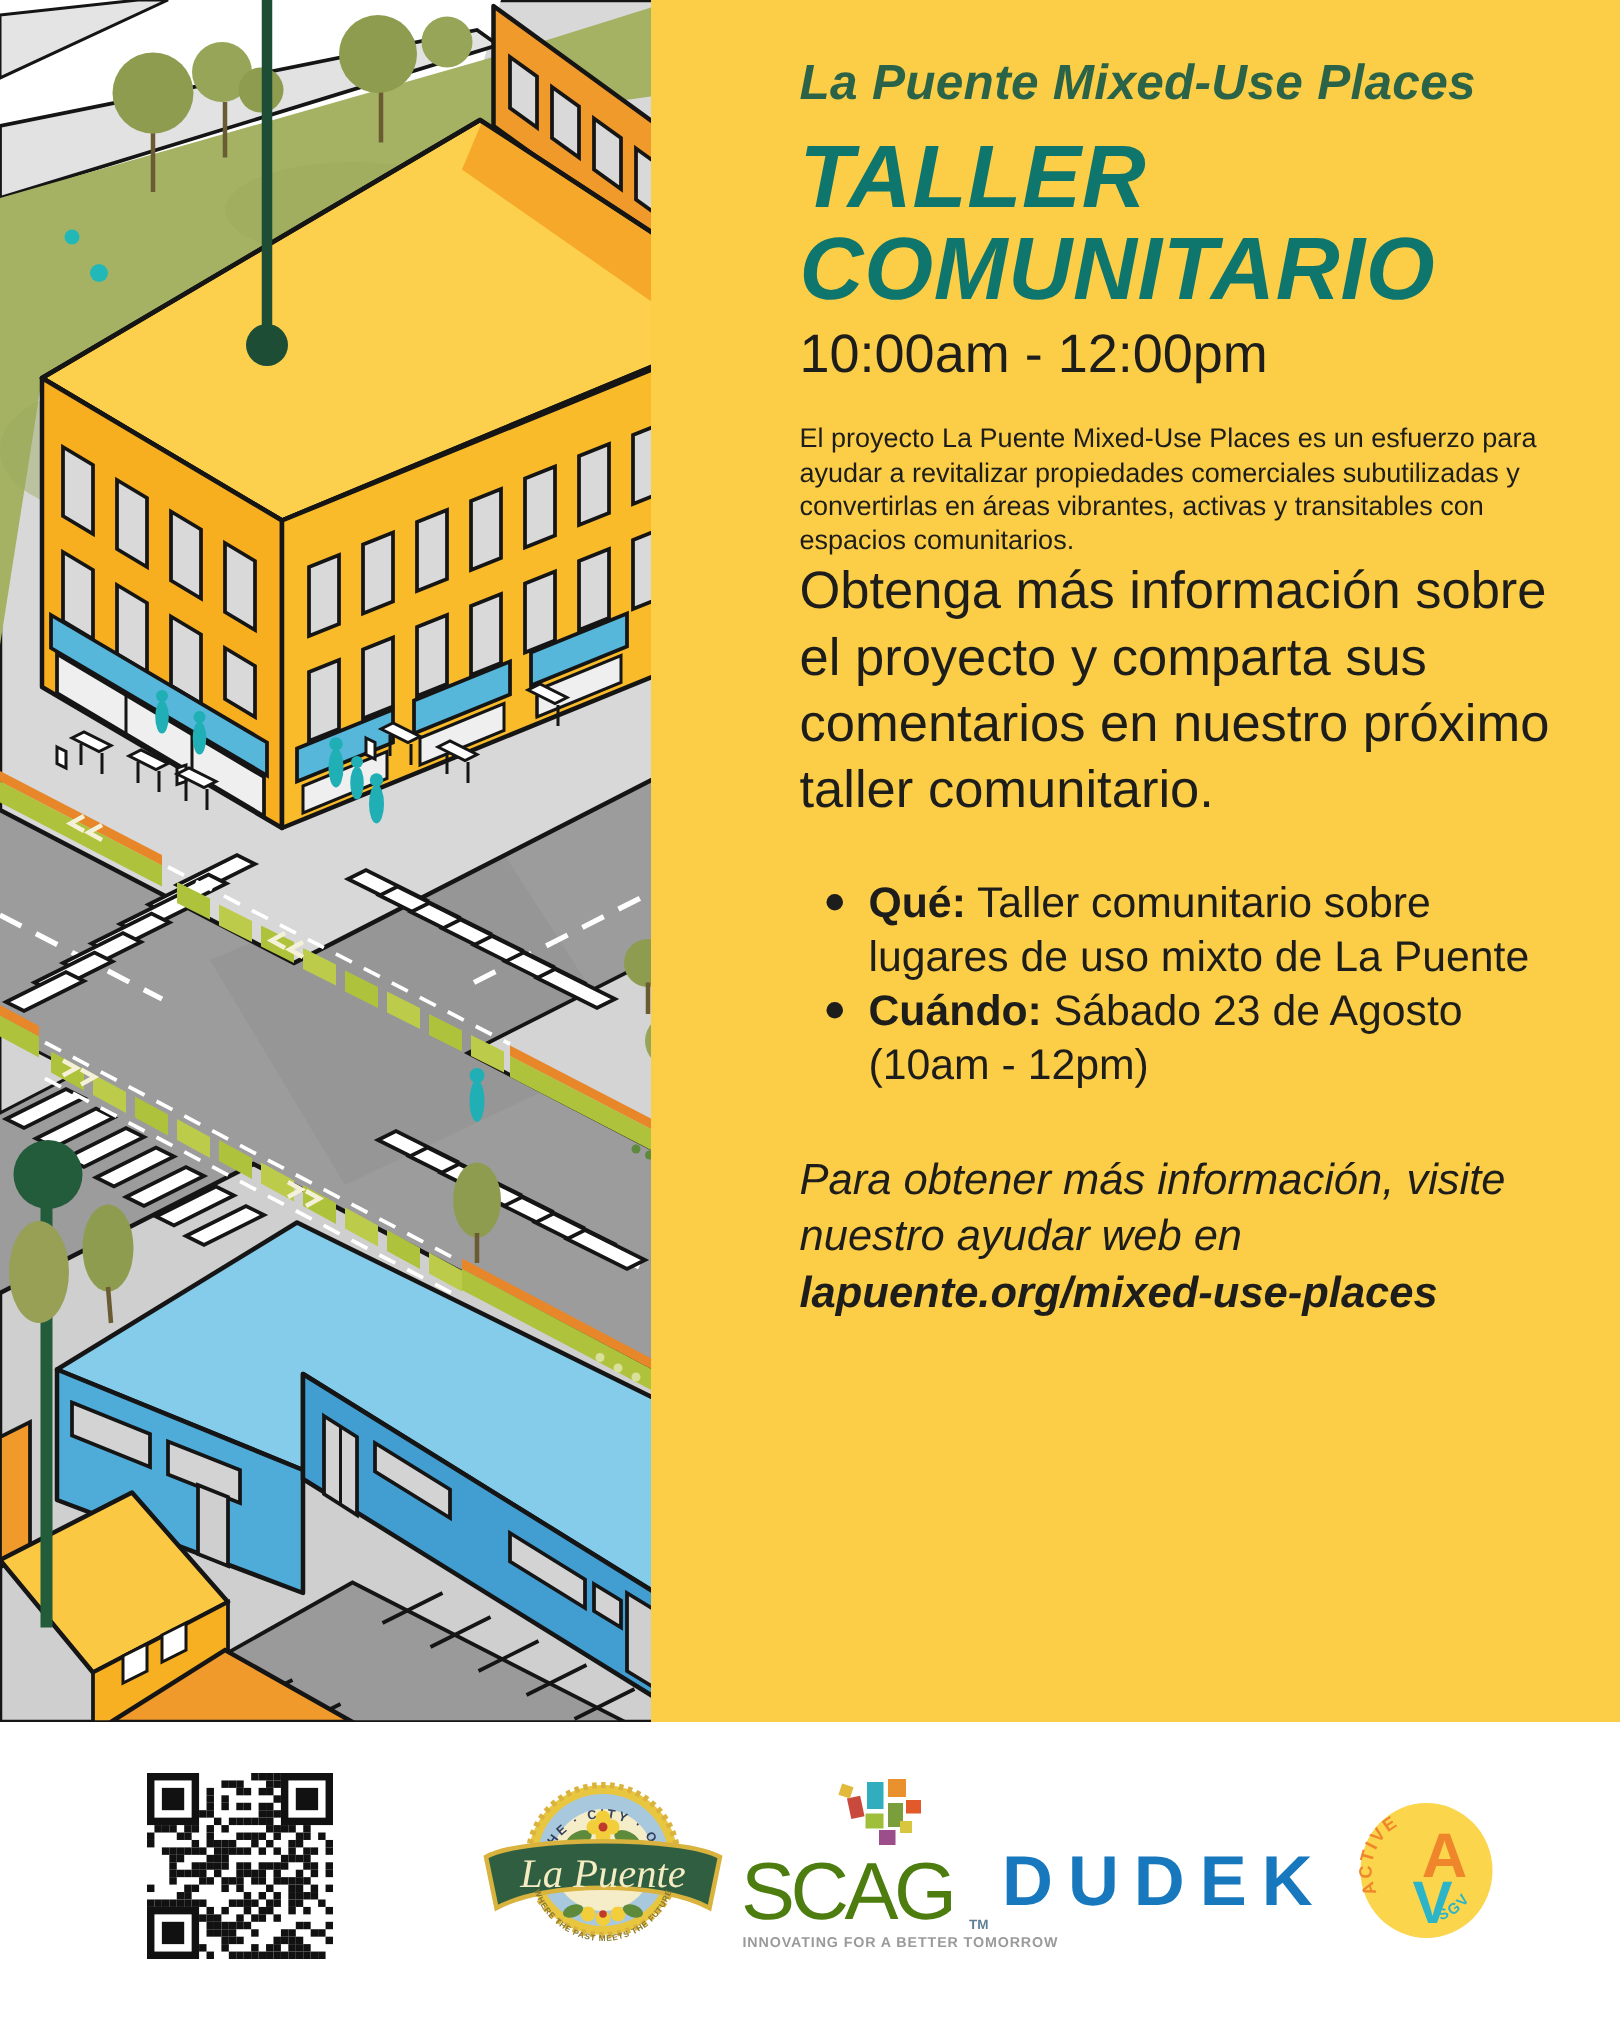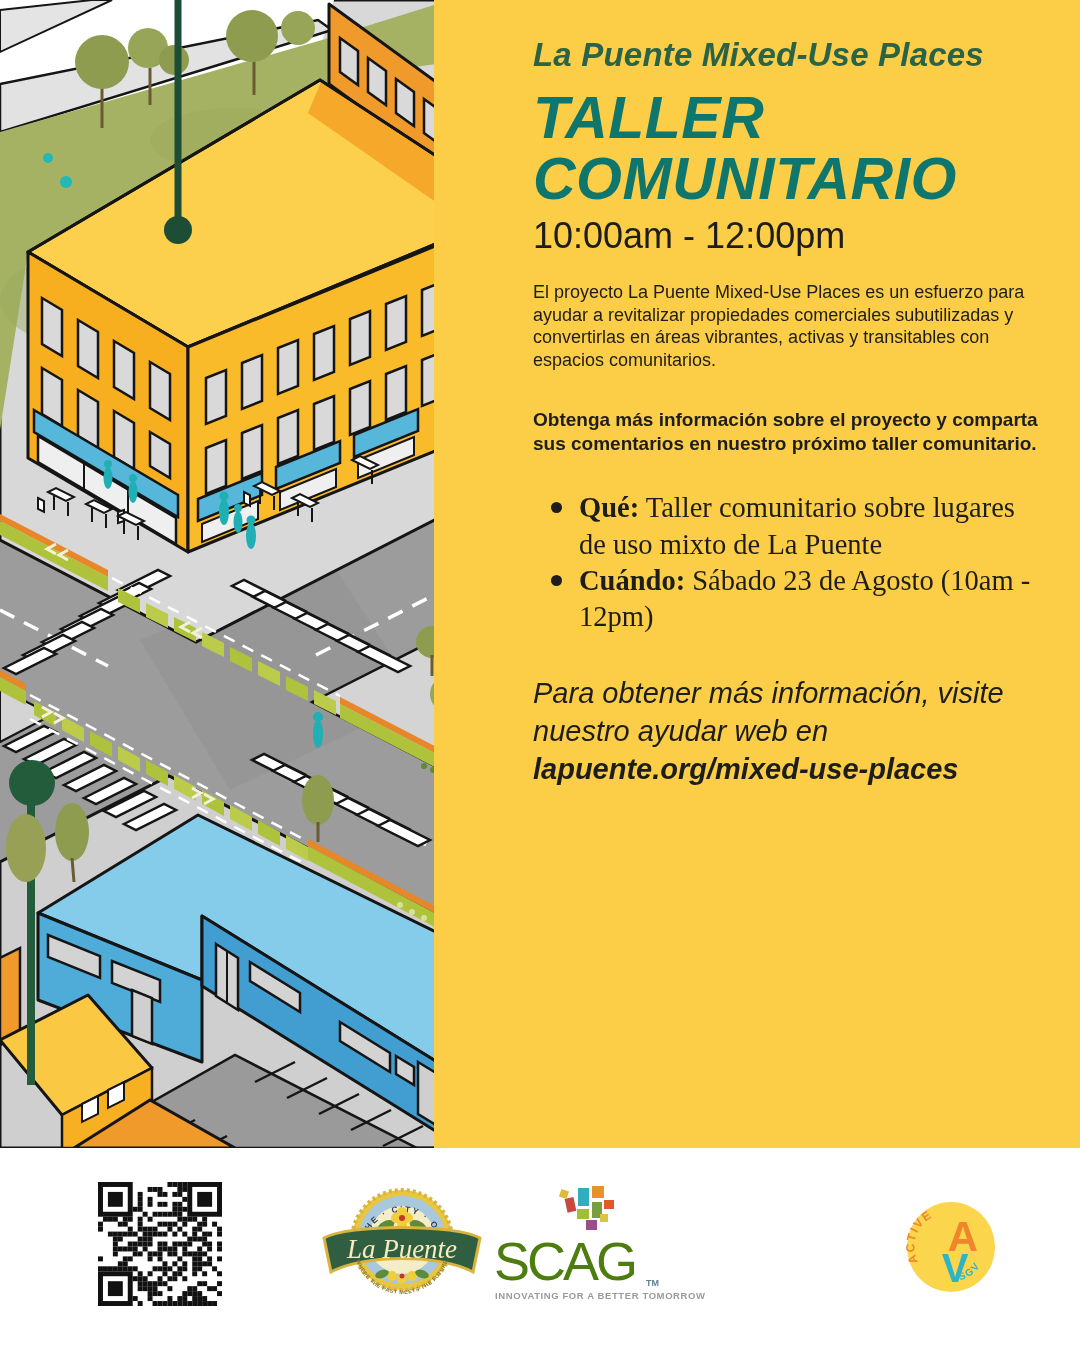--- a/index.html
+++ b/index.html
@@ -23,23 +23,23 @@
     font-size:33px;font-weight:800;font-style:italic;color:#2A6348;
     letter-spacing:.2px;margin:6px 0 0 0;
   }
   .title{
     color:#0f766e;font-weight:800;font-style:italic;
     font-size:59px;line-height:1.04;margin-top:14px;letter-spacing:.5px;
   }
   .date-line{font-size:38px;font-weight:800;margin-top:24px;}
   .time-line{font-size:36px;font-weight:400;margin-top:4px;}
   .intro{font-size:18px;line-height:1.27;margin-top:24px;width:525px;}
-  .cta{font-size:19px;line-height:1.27;margin-top:36px;font-weight:700;width:520px;}
+  .cta{font-size:35px;line-height:1.27;font-weight:400;width:520px;}
   ul.details{
-    list-style:none;margin:34px 0 0 0;padding:0 0 0 18px;width:480px;font-family:Liberation Serif, serif;
+    list-style:none;margin:34px 0 0 0;padding:0 0 0 18px;width:480px;
   }
   ul.details li{
     font-size:28.5px;line-height:1.27;position:relative;padding-left:28px;margin:0;
   }
   ul.details li .dot{
     position:absolute;left:0;top:12px;width:11px;height:11px;border-radius:50%;
     background:#1D1D1B;
   }
   .outro{font-size:29px;line-height:1.3;font-style:italic;margin-top:40px;}
   .outro .url{font-weight:700;}
@@ -693,20 +693,21 @@
       <rect x="48" y="14" width="10" height="9" fill="#E2592A"></rect>
       <rect x="30" y="34" width="11" height="10" fill="#9C4E8B"></rect>
       <rect x="44" y="28" width="8" height="8" fill="#D8C63E"></rect>
       <rect x="4" y="4" width="8" height="8" fill="#E2B93B" transform="rotate(18 8 8)"></rect>
     </svg>
     <div class="scag-word">SCAG</div>
     <div class="scag-tm">TM</div>
     <div class="scag-tag">INNOVATING FOR A BETTER TOMORROW</div>
   </div>
 
+  <div class="dudek">DUDEK</div>
 
   <svg class="asgv" viewBox="0 0 90 90">
     <defs>
       <path id="asgv-arc1" d="M 12,60 A 34,34 0 0 1 40,11"></path>
       <path id="asgv-arc2" d="M 50,79 A 34,34 0 0 0 79,51"></path>
     </defs>
     <ellipse cx="45" cy="45" rx="44" ry="45" fill="#FBD54B"></ellipse>
     <text x="57" y="49" text-anchor="middle" font-size="42" font-weight="800" fill="#F0862C">A</text>
     <text x="49" y="80" text-anchor="middle" font-size="40" font-weight="800" fill="#2CB5C8">V</text>
     <text font-size="12" font-weight="800" fill="#F0862C" letter-spacing="1.5">

